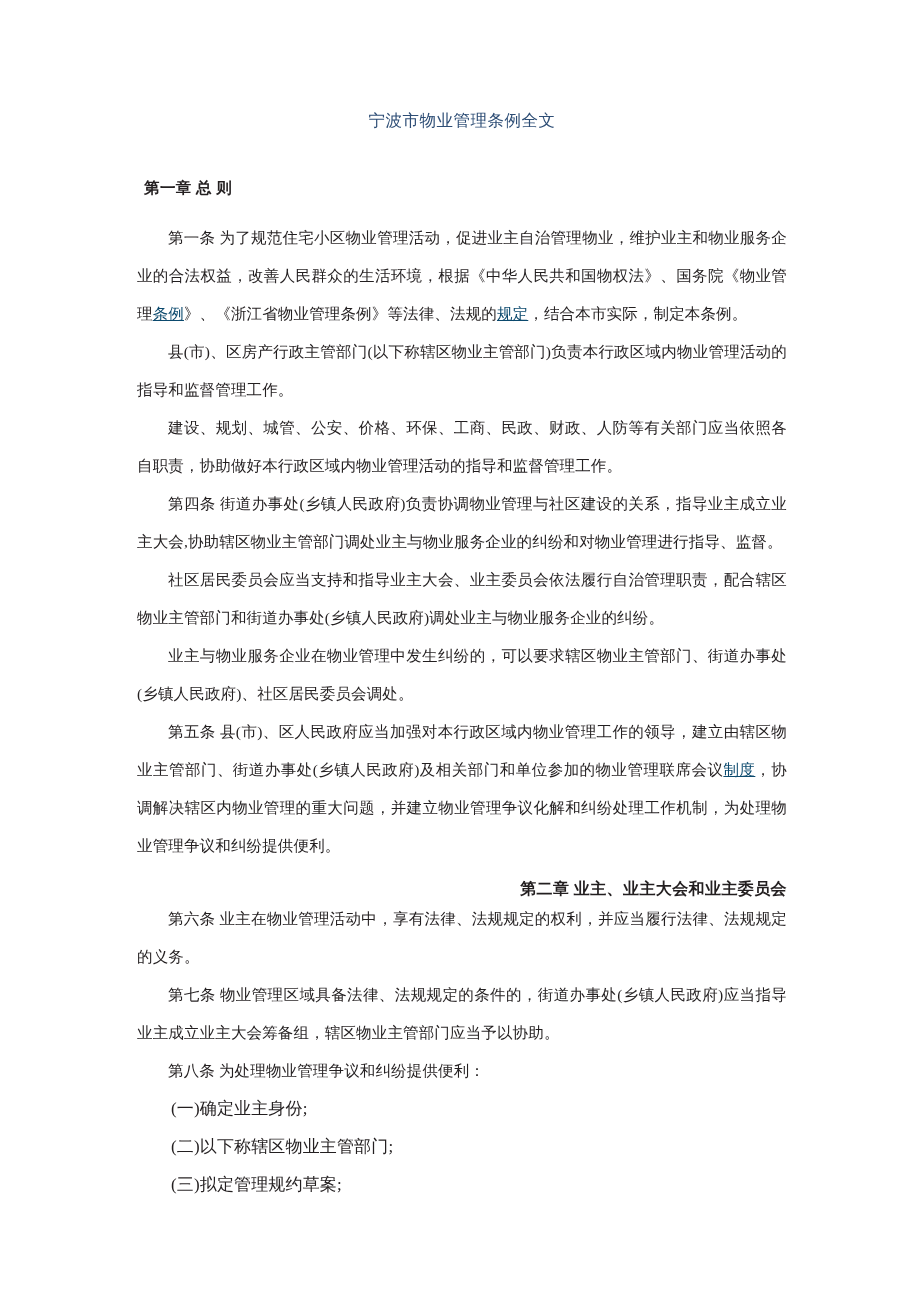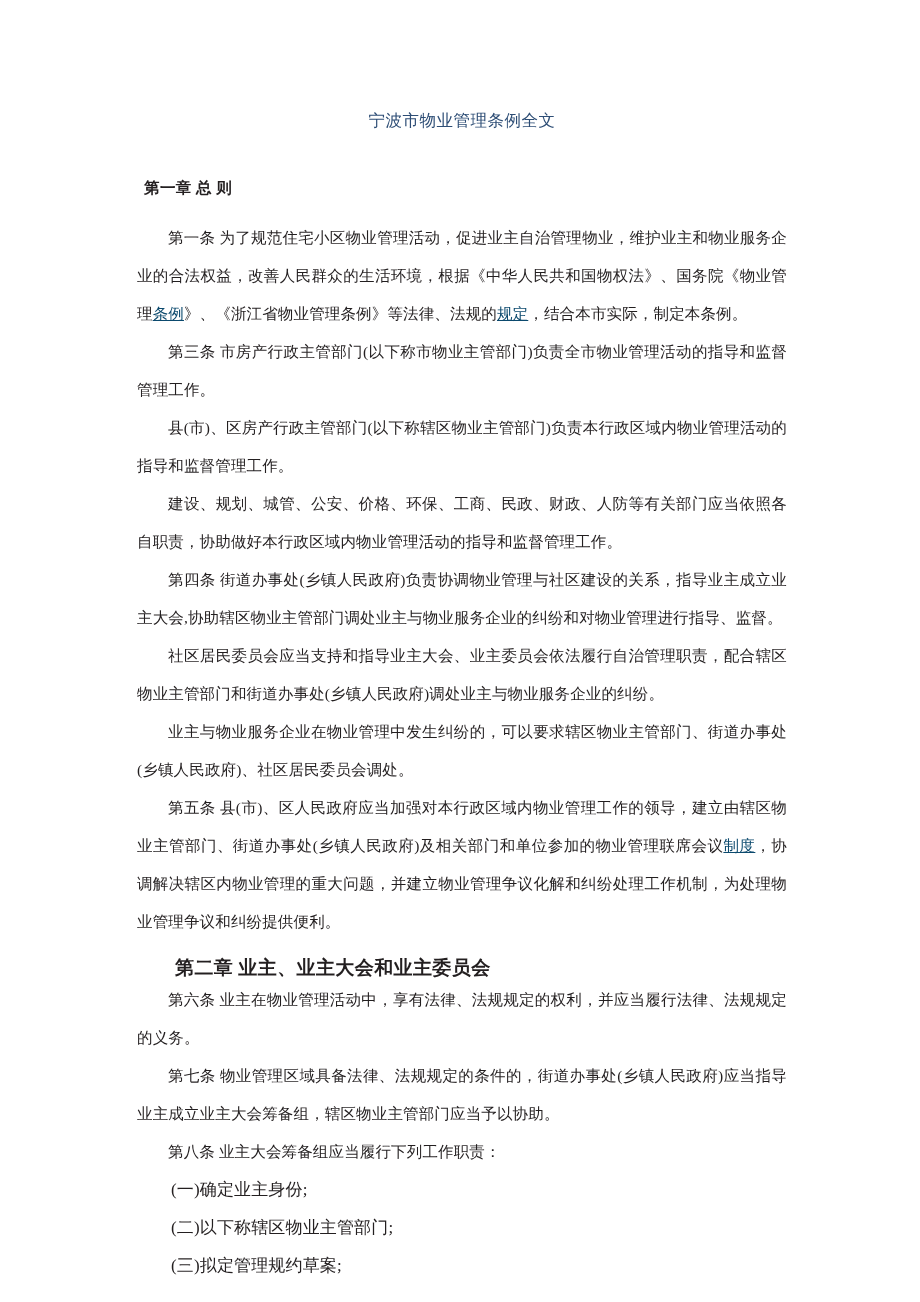--- a/index.html
+++ b/index.html
@@ -41,25 +41,26 @@
   .chapter-flush {
     font-weight: bold;
     font-size: 15.5px;
     margin: 7px;
     padding-top: 40px;
     padding-bottom: 0;
     letter-spacing: 0.4px;
   }
   .chapter-indent {
     font-weight: bold;
-    font-size: 19px;
+    font-size: 16px;
     margin: 0;
     text-indent: 2em;
     letter-spacing: 0.4px;
     padding-top: 14px;
+    text-align: right;
   }
   p.para {
     font-size: 15.5px;
     line-height: 38px;
     margin: 0;
     text-indent: 2em;
     text-align: justify;
     text-justify: inter-ideograph;
     letter-spacing: 0.15px;
   }
@@ -84,40 +85,39 @@
 <div class="page">
   <div class="content">
 
     <h1 class="doc-title">宁波市物业管理条例全文</h1>
 
     <h2 class="chapter-flush">第一章 总  则</h2>
 
     <p class="para first"><span>第一条 为了规范住宅小区物业管理活动，促进业主自治管理物业，维护业主和物业服务企业的合法权益，改善人民群众的生活环境，根据《中华人民共和国物权法》、国务院《物业管理</span><a class="doclink" href="#">条例</a><span>》、《浙江省物业管理条例》等法律、法规的</span><a class="doclink" href="#">规定</a><span>，结合本市实际，制定本条例。</span></p>
 
 
-    <p class="para">第三条 市房产行政主管部门(以下称市物业主管部门)负责全市物业管理活动的指导和监督管理工作。</p>
 
     <p class="para">县(市)、区房产行政主管部门(以下称辖区物业主管部门)负责本行政区域内物业管理活动的指导和监督管理工作。</p>
 
     <p class="para">建设、规划、城管、公安、价格、环保、工商、民政、财政、人防等有关部门应当依照各自职责，协助做好本行政区域内物业管理活动的指导和监督管理工作。</p>
 
     <p class="para">第四条 街道办事处(乡镇人民政府)负责协调物业管理与社区建设的关系，指导业主成立业主大会,协助辖区物业主管部门调处业主与物业服务企业的纠纷和对物业管理进行指导、监督。</p>
 
     <p class="para">社区居民委员会应当支持和指导业主大会、业主委员会依法履行自治管理职责，配合辖区物业主管部门和街道办事处(乡镇人民政府)调处业主与物业服务企业的纠纷。</p>
 
     <p class="para">业主与物业服务企业在物业管理中发生纠纷的，可以要求辖区物业主管部门、街道办事处(乡镇人民政府)、社区居民委员会调处。</p>
 
     <p class="para"><span>第五条 县(市)、区人民政府应当加强对本行政区域内物业管理工作的领导，建立由辖区物业主管部门、街道办事处(乡镇人民政府)及相关部门和单位参加的物业管理联席会议</span><a class="doclink" href="#">制度</a><span>，协调解决辖区内物业管理的重大问题，并建立物业管理争议化解和纠纷处理工作机制，为处理物业管理争议和纠纷提供便利。</span></p>
 
     <h2 class="chapter-indent">第二章 业主、业主大会和业主委员会</h2>
 
     <p class="para">第六条 业主在物业管理活动中，享有法律、法规规定的权利，并应当履行法律、法规规定的义务。</p>
 
     <p class="para">第七条 物业管理区域具备法律、法规规定的条件的，街道办事处(乡镇人民政府)应当指导业主成立业主大会筹备组，辖区物业主管部门应当予以协助。</p>
 
-    <p class="para">第八条 业主大会筹备组应当履行下列工作职责：</p>
+    <p class="para">第八条 为处理物业管理争议和纠纷提供便利：</p>
 
     <p class="item">(一)确定业主身份;</p>
     <p class="item">(二)以下称辖区物业主管部门;</p>
     <p class="item">(三)拟定管理规约草案;</p>
 
   </div>
 </div>
 
 </body></html>

